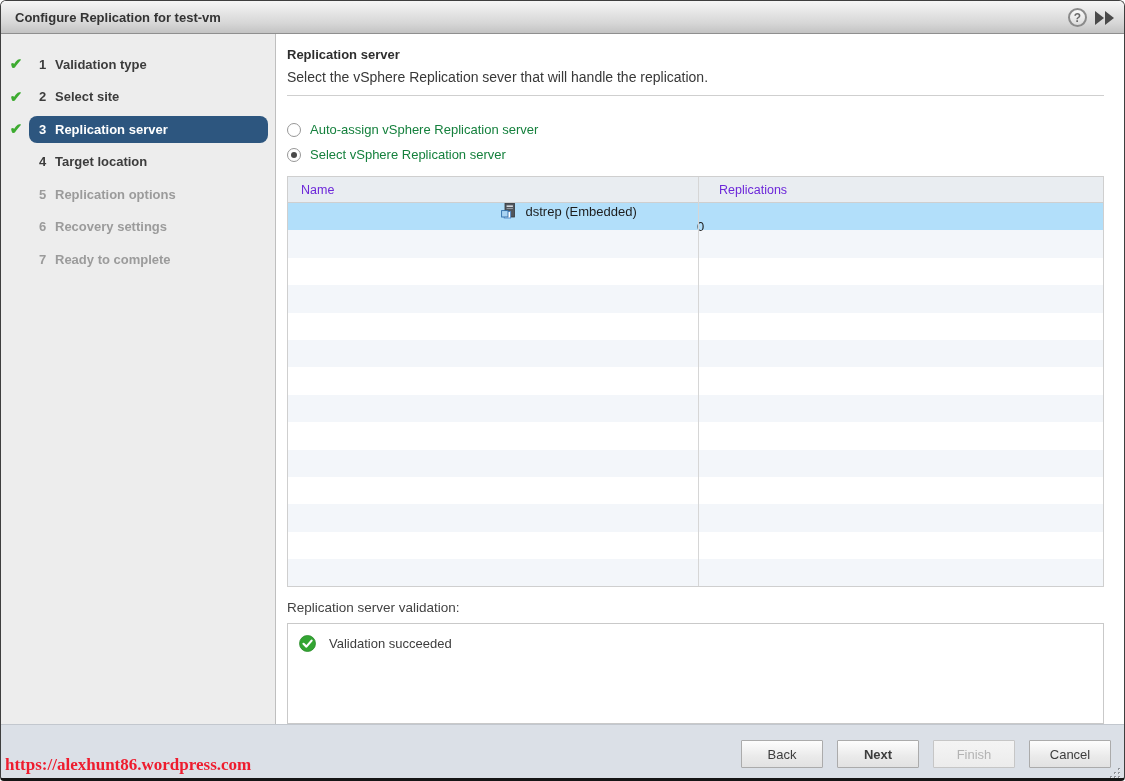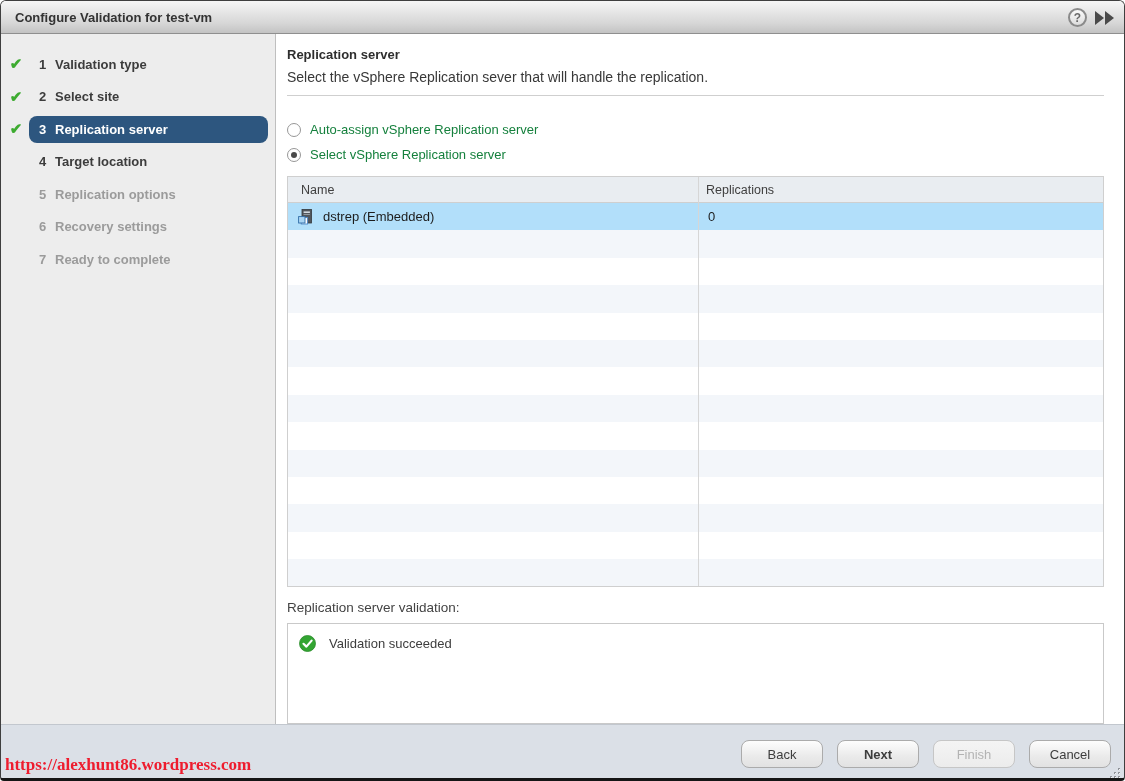--- a/index.html
+++ b/index.html
@@ -44,57 +44,57 @@
   .page-head{ padding-top:13px; border-bottom:1px solid #cfcfcf; padding-bottom:10px; }
   .page-head h2{ font-size:13px; font-weight:bold; color:#2e2e2e; margin-bottom:7px; }
   .page-head p{ font-size:14px; color:#383838; }
   .radios{ margin-top:21px; }
   .radio-row{ display:flex; align-items:center; height:25px; cursor:pointer; }
   .radio{ width:14px; height:14px; border:1px solid #979797; border-radius:50%; background:#fff; margin-right:9px; position:relative; flex:none; }
   .radio.sel::after{ content:""; position:absolute; left:3px; top:3px; width:6px; height:6px; border-radius:50%; background:#4a4a4a; }
   .radio-row span.txt{ font-size:13px; color:#15803d; }
   
   .grid{ margin-top:9px; border:1px solid #cfcfcf; position:relative; }
-  .grid-head{ height:26px; background:#e9edf1; border-bottom:1px solid #cfcfcf; display:flex; align-items:center; font-size:12.5px; color:#404040; }
+  .grid-head{ height:26px; background:#e9edf1; border-bottom:1px solid #cfcfcf; display:flex; align-items:center; font-size:12.5px; color:#6d28d9;gap:13px; }
   .grid-head .c1{ width:410px; padding-left:13px; flex:none; }
   .grid-head .c2{ padding-left:8px; }
   .col-divider{ position:absolute; left:410px; top:0; bottom:0; width:1px; background:#d6d6d6; z-index:2; }
-  .grid-body .row{ height:27.4px; display:flex; align-items:center; font-size:13px; color:#1d1d1d; }
+  .grid-body .row{ height:27.4px; display:flex; align-items:center; font-size:13px; color:#1d1d1d;flex-direction:column; }
   .grid-body .row:nth-child(even){ background:#f3f6fa; }
   .grid-body .row.sel{ background:#b2dffa; }
   .grid-body .c1{ width:410px; padding-left:9px; display:flex; align-items:center; flex:none; }
   .grid-body .c2{ padding-left:10px; }
   .server-icon{ width:16px; height:16px; margin-right:10px; flex:none; }
   
   .vlabel{ margin-top:13px; font-size:13.5px; color:#434343; }
   .vbox{ margin-top:8px; border:1px solid #c9c9c9; background:#fff; height:101px; padding:11px 0 0 11px; }
   .vrow{ display:flex; align-items:center; }
   .success-icon{ width:17px; height:17px; flex:none; }
   .vrow .txt{ font-size:13px; color:#3d3d3d; margin-left:13px; }
   
   .footer{ height:58px; background:#dbe0e7; border-top:1px solid #c2c7ce; position:relative; }
   .btns{ position:absolute; right:13px; top:15px; display:flex; gap:14px; }
   .btn{
     min-width:82px; height:28px; padding:0 10px;
     background:linear-gradient(#fdfdfd,#eaeaea 60%, #e2e2e2);
-    border:1px solid #ababab; border-radius:8px;
+    border:1px solid #ababab; border-radius:1px;
     font-family:"Liberation Sans", sans-serif; font-size:13px; color:#3d3d3d; cursor:pointer;
   }
   .btn.primary{ font-weight:bold; }
   .btn:disabled{ color:#b3b3b3; cursor:default; background:linear-gradient(#f4f4f4,#ececec); border-color:#c6c6c6; }
   .watermark{ position:absolute; left:4px; bottom:7px; font-family:"Liberation Serif", serif; font-weight:bold; font-size:17px; color:#ee1c2e; text-decoration:none; }
   .resize-grip{ position:absolute; right:3px; bottom:2px; width:13px; height:13px; }
 </style>
 </head>
 <body>
 
 <div class="window">
 
   <div class="titlebar">
-    <span class="title">Configure Validation for test-vm</span>
+    <span class="title">Configure Replication for test-vm</span>
     <div class="titlebar-icons">
       <div class="help-icon">?</div>
       <div class="ff-icon">
           <i></i>
           <i></i>
         </div>
     </div>
   </div>
 
   <div class="bodyrow">

